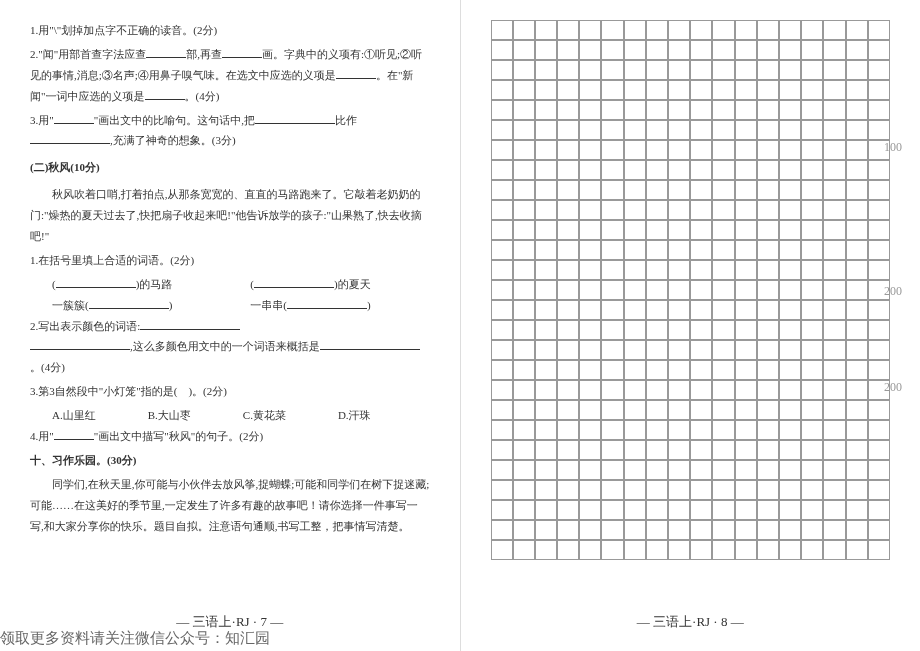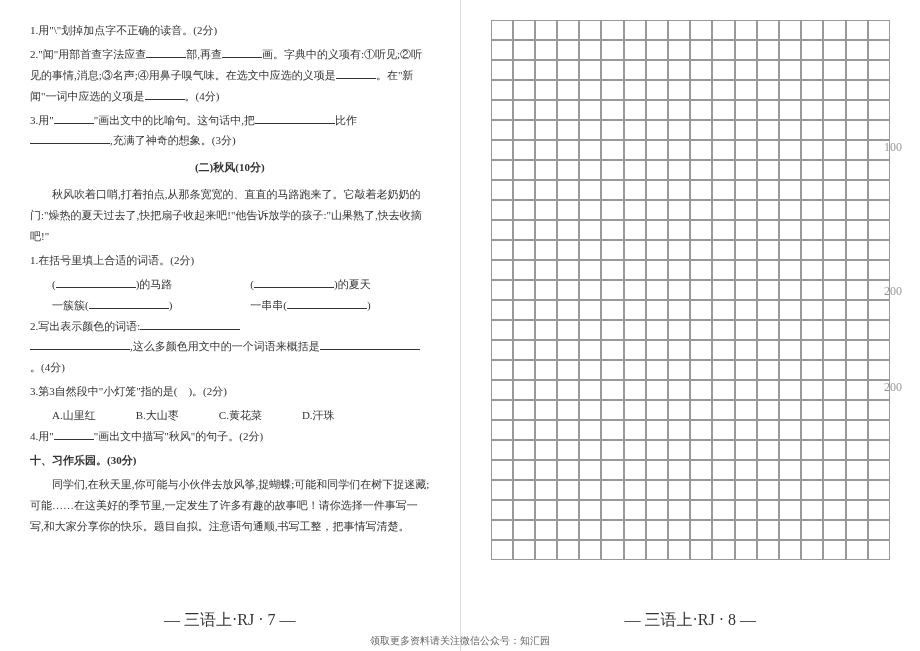--- a/index.html
+++ b/index.html
@@ -29,62 +29,61 @@
     .content {
       line-height: 1.9;
     }
     .indent {
       text-indent: 2em;
     }
     .q-line {
       margin-bottom: 3px;
     }
     .section-title {
-      text-align: center;
       font-weight: bold;
       margin: 6px 0;
     }
     .blank {
       display: inline-block;
       border-bottom: 1px solid #333;
       min-width: 40px;
       height: 12px;
       vertical-align: baseline;
     }
     .blank-long {
       min-width: 80px;
     }
     .blank-long2 {
       min-width: 100px;
     }
     .options {
       display: flex;
-      gap: 40px;
+      gap: 52px;
       padding-left: 2em;
     }
     .fill-row {
       display: flex;
       gap: 78px;
       padding-left: 2em;
     }
     .footer {
       position: absolute;
       bottom: 20px;
       left: 0;
       right: 0;
       text-align: center;
-      font-size: 16px;
+      font-size: 13px;
     }
     .bottom-note {
       position: absolute;
       bottom: 3px;
       left: 0;
       right: 0;
-      text-align: center;
-      font-size: 10px;
+      text-align: left;
+      font-size: 15px;
       color: #666;
     }
     .grid-page {
       flex: 1;
       padding: 20px 30px;
       position: relative;
     }
     .writing-grid {
       width: 100%;
     }

